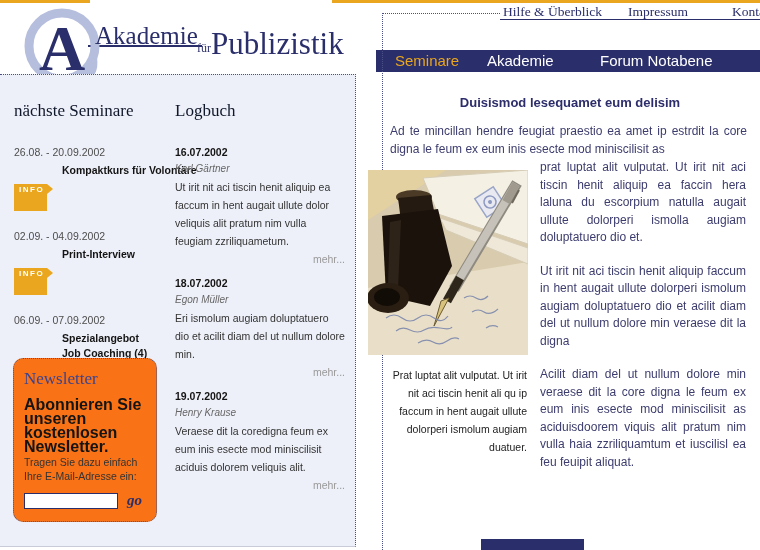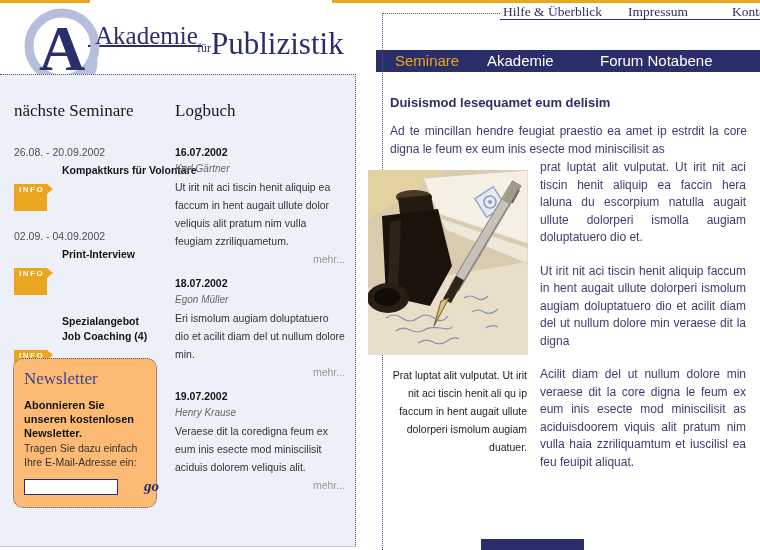--- a/index.html
+++ b/index.html
@@ -41,36 +41,36 @@
               font-weight:bold;letter-spacing:1.5px;line-height:11px;padding:0 3px 16px 5px;margin-top:4px;cursor:pointer;}
   .info-badge::after{content:"";position:absolute;left:100%;top:0;width:0;height:0;
               border-top:5.5px solid transparent;border-bottom:5.5px solid transparent;border-left:6px solid #eaa61e;}
   .logbuch-col{position:absolute;left:175px;top:26px;width:170px;}
   .lb-entry{margin-bottom:10px;}
   .lb-date{font-size:10.5px;font-weight:bold;color:#141414;line-height:13px;margin-bottom:3px;}
   .lb-author{font-size:10px;font-style:italic;color:#666;line-height:13px;margin-bottom:3px;}
   .lb-text{font-size:10.5px;color:#333;line-height:18px;}
   .lb-more{font-size:10.5px;color:#999;line-height:15px;text-align:right;margin-top:2px;display:block;
            text-decoration:none;cursor:pointer;}
-  .newsletter{position:absolute;left:13px;top:283px;width:122px;background:#fdba74;
+  .newsletter{position:absolute;left:13px;top:283px;width:122px;background:#f97316;
               border:1px dotted #4a4f85;border-radius:10px;padding:10px 10px 12px 10px;}
   .nl-title{font-family:"Liberation Serif","DejaVu Serif",serif;font-size:17px;color:#3b4390;margin:0 0 9px 0;
             font-weight:normal;}
-  .nl-bold{font-size:11px;font-weight:bold;color:#141414;line-height:14px;}
+  .nl-bold{font-size:16px;font-weight:bold;color:#141414;line-height:14px;}
   .nl-text{font-size:10.5px;color:#333;line-height:14px;margin-top:1px;margin-bottom:9px;}
   .nl-row{display:flex;align-items:center;}
   .nl-input{width:88px;height:14px;border:1px solid #2a2e6a;background:#fff;font-size:10px;padding:0 2px;}
   .nl-go{font-family:"Liberation Serif","DejaVu Serif",serif;font-style:italic;font-weight:bold;
-         font-size:15px;color:#2a2e6a;margin-left:26px;text-decoration:none;cursor:pointer;}
+         font-size:15px;color:#2a2e6a;margin-left:9px;text-decoration:none;cursor:pointer;}
 
   
   .main-border-left{position:absolute;left:382px;top:13px;height:537px;width:0;border-left:1px dotted #4a4f85;}
   .main-border-top{position:absolute;left:382px;top:13px;width:118px;height:0;border-top:1px dotted #4a4f85;}
   .main-h1{position:absolute;left:390px;top:95px;width:360px;margin:0;font-size:13px;font-weight:bold;
-           color:#2d2d6b;}
+           color:#2d2d6b;text-align:center;}
   .main-intro{position:absolute;left:390px;top:123px;width:357px;font-size:12px;line-height:17.5px;
               color:#3c3c6e;text-align:justify;margin:0;}
   .photo{position:absolute;left:368px;top:170px;width:160px;height:185px;}
   .photo-caption{position:absolute;left:385px;top:366px;width:142px;font-size:10.5px;line-height:18px;
                  color:#222;text-align:right;}
   .main-col{position:absolute;left:540px;top:159px;width:206px;}
   .main-col p{margin:0 0 16px 0;font-size:12px;line-height:17.5px;color:#3c3c6e;text-align:justify;}
   .footer-bar{position:absolute;left:481px;top:539px;width:103px;height:11px;background:#2a2e6a;}
 </style>
 </head>
@@ -117,20 +117,21 @@
         <span class="info-badge">INFO</span>
       </div>
 
       <div class="sem-item">
         <div class="sem-date">02.09. - 04.09.2002</div>
         <div class="sem-line">Print-Interview</div>
         <span class="info-badge">INFO</span>
       </div>
 
       <div class="sem-item">
+        <div class="sem-date">06.09. - 07.09.2002</div>
         <div class="sem-line">Spezialangebot</div>
         <div class="sem-line">Job Coaching (4)</div>
         <span class="info-badge">INFO</span>
       </div>
 
       <div class="newsletter" style="position:absolute;left:-1px;top:257px;">
         <h3 class="nl-title">Newsletter</h3>
         <div class="nl-bold">Abonnieren Sie unseren kostenlosen Newsletter.</div>
         <div class="nl-text">Tragen Sie dazu einfach Ihre E-Mail-Adresse ein:</div>
         <div class="nl-row">

